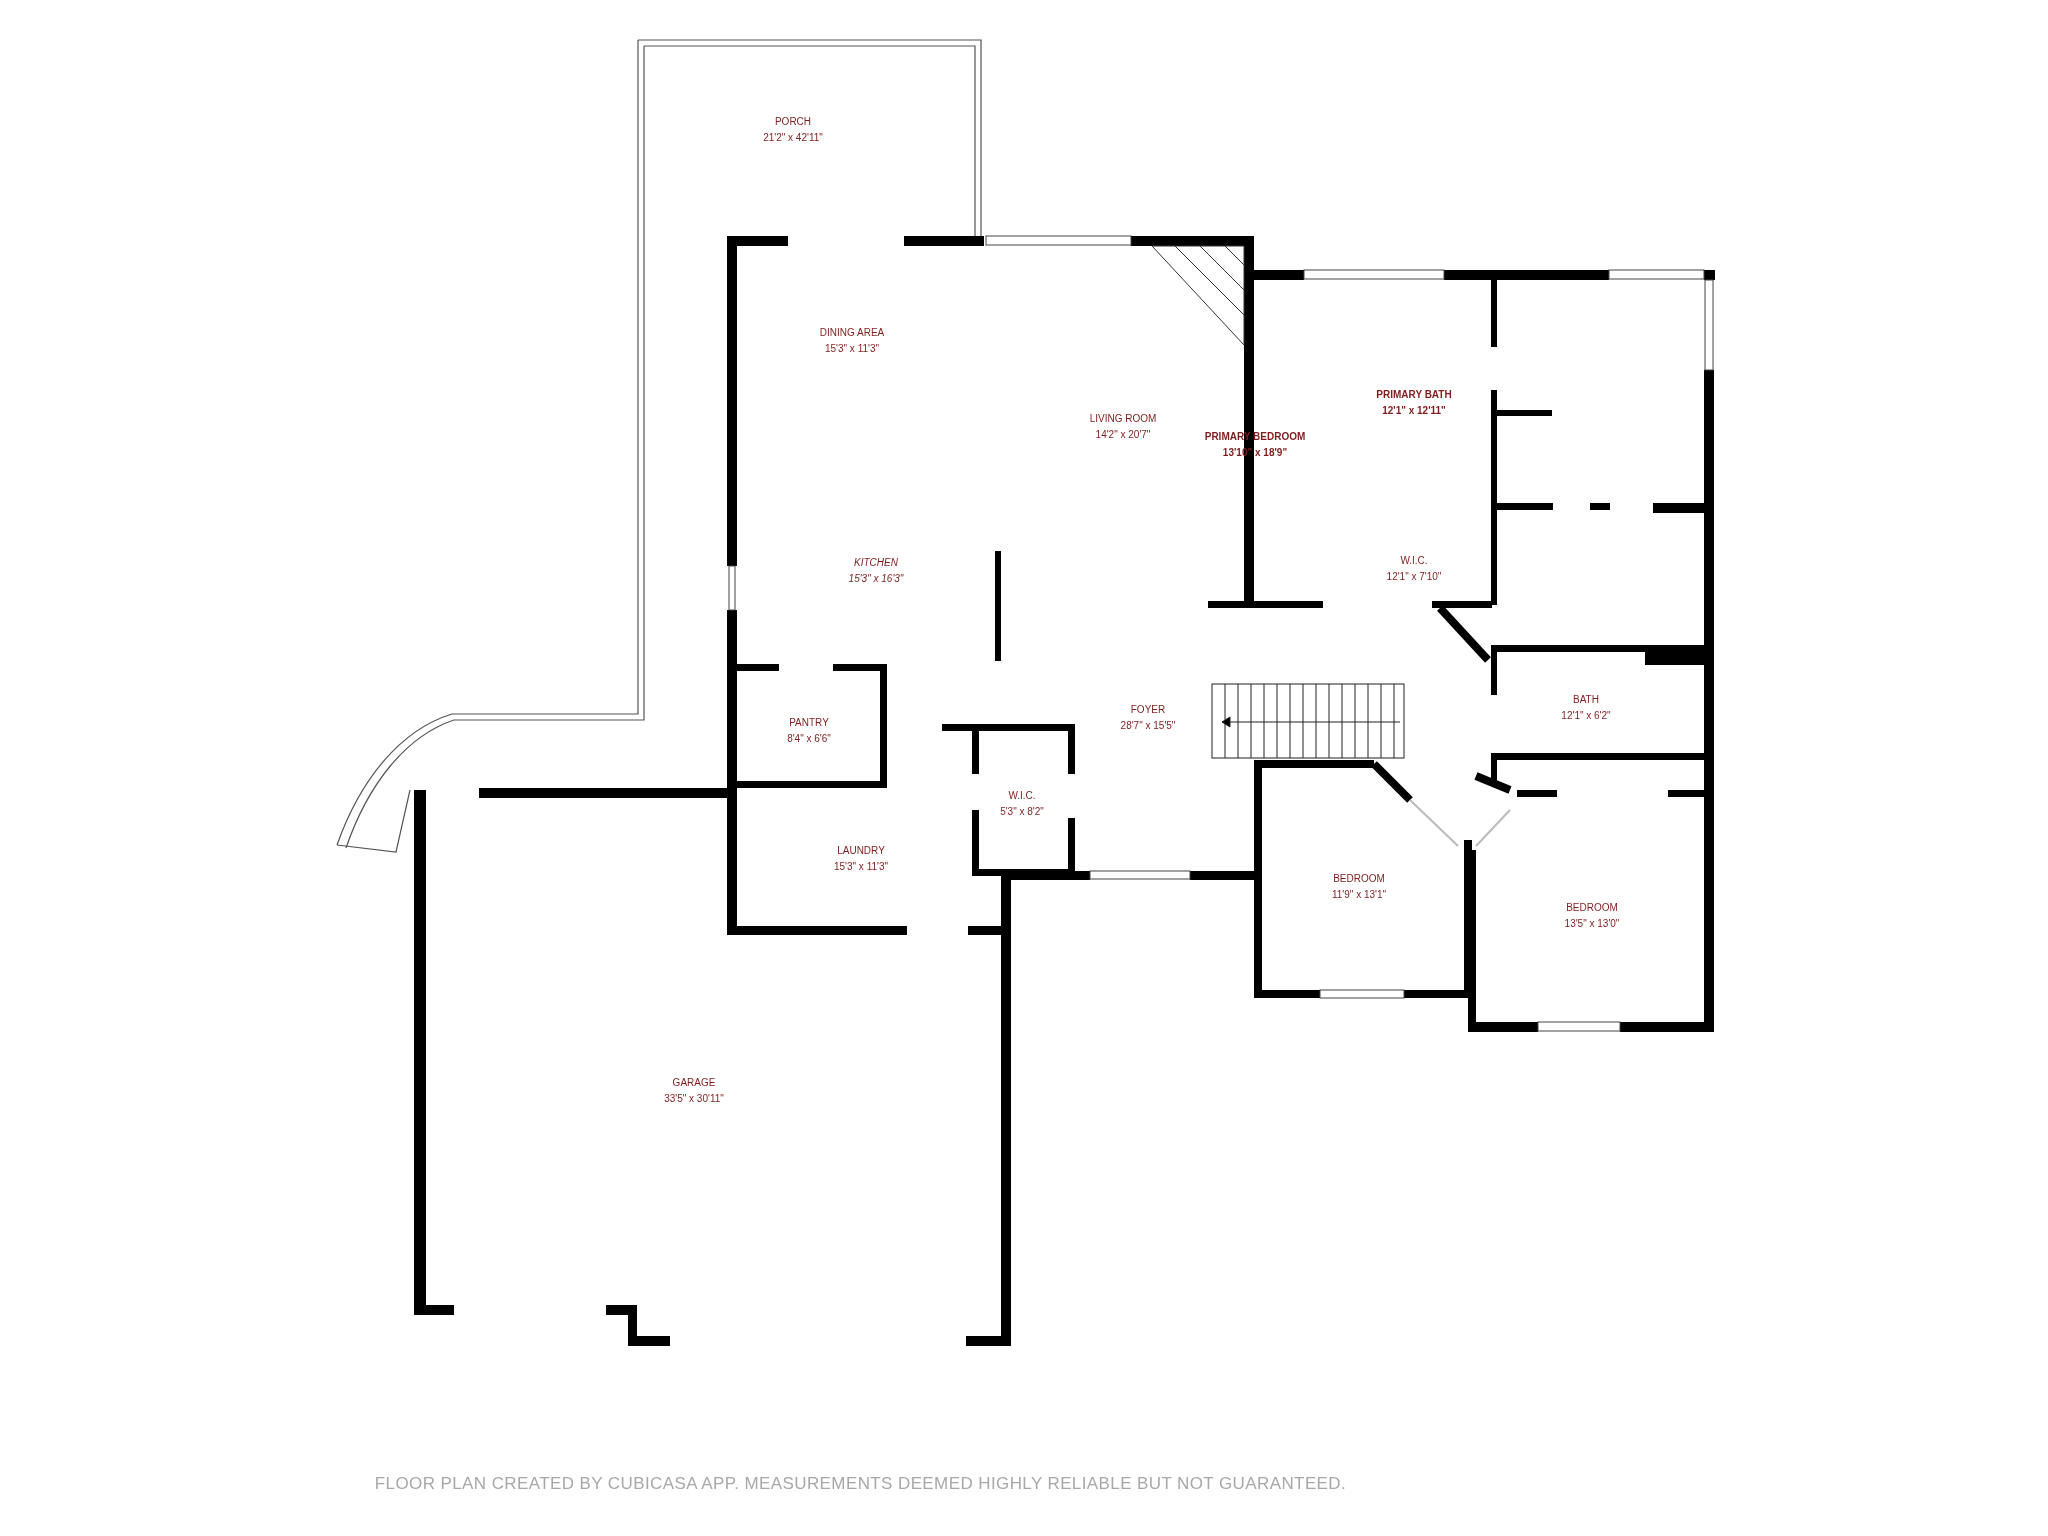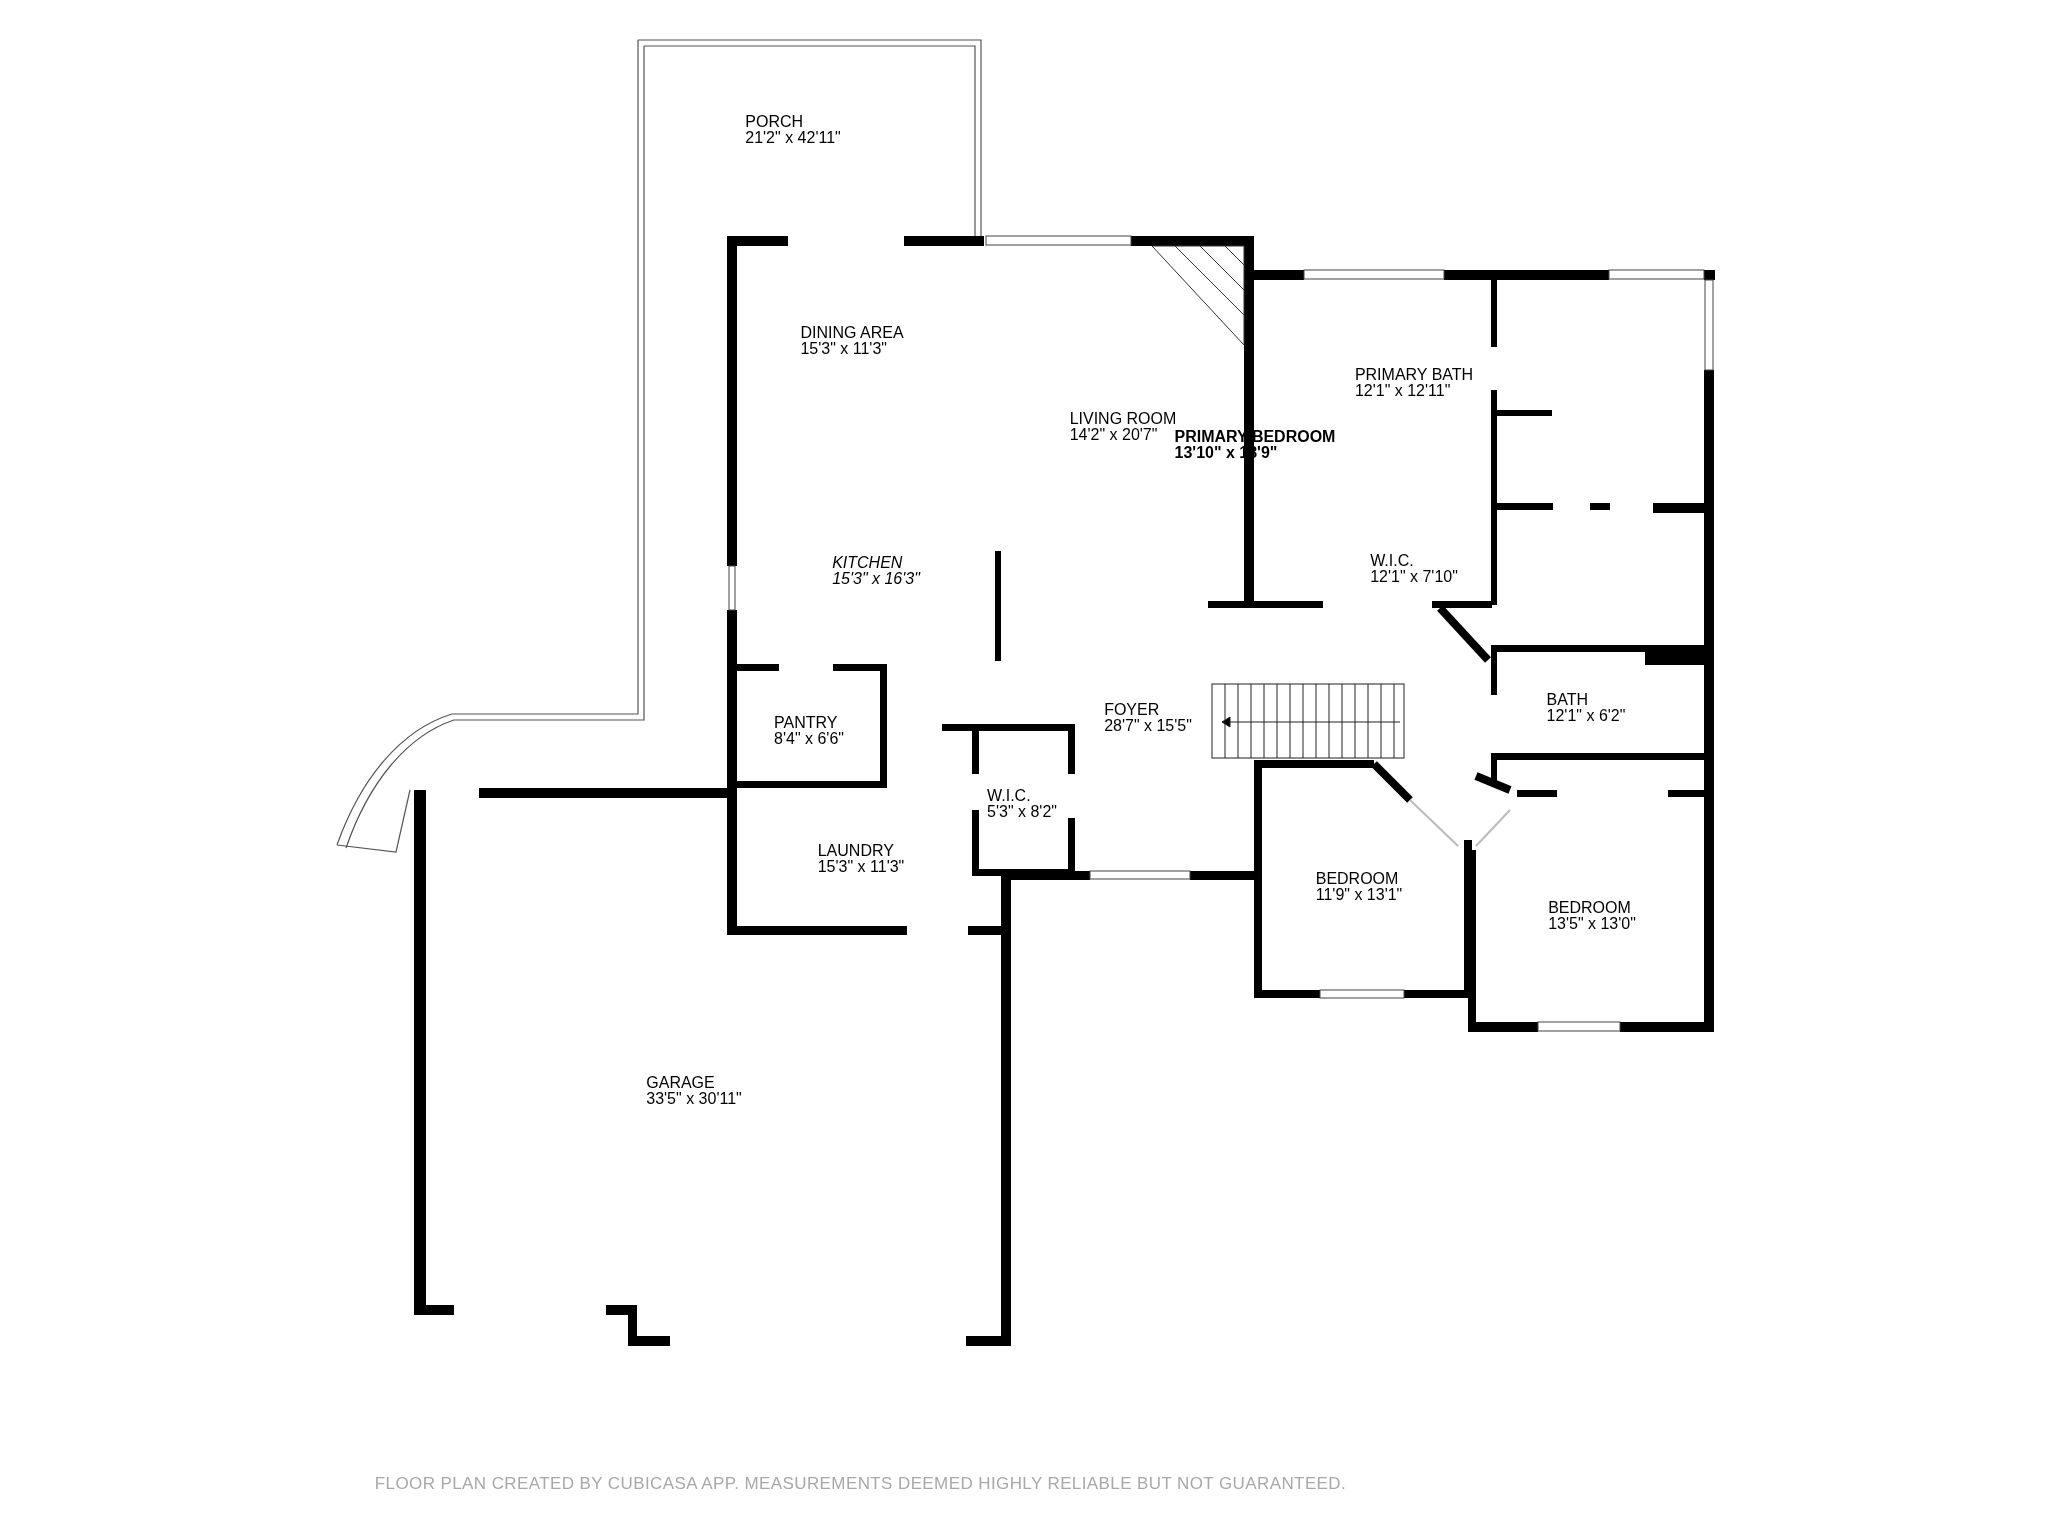--- a/index.html
+++ b/index.html
@@ -1,18 +1,18 @@
 <!DOCTYPE html>
 <html><head>
 <meta charset="utf-8">
 <style>
   html,body{margin:0;padding:0;background:#ffffff;}
   body{width:2048px;height:1536px;position:relative;overflow:hidden;font-family:"Liberation Sans",sans-serif;}
   svg{position:absolute;left:0;top:0;}
-  .room-label{position:absolute;transform:translate(-50%,-50%);text-align:left;color:#000000;font-size:16px;line-height:16px;white-space:nowrap;}
+  .room-label{position:absolute;transform:translate(-50%,-50%);text-align:center;color:#7f1d1d;font-size:10px;line-height:16px;white-space:nowrap;}
   .room-label .nm{display:block;}
   .room-label .dim{display:block;}
   .footer{position:absolute;left:0;width:1721px;top:1474px;text-align:center;color:#a8a8a8;font-size:17px;letter-spacing:0.4px;}
 </style>
 </head>
 <body>
 
 <svg width="2048" height="1536" viewBox="0 0 2048 1536" xmlns="http://www.w3.org/2000/svg">
 
   <g fill="none" stroke="#555" stroke-width="1.2">
@@ -169,21 +169,21 @@
       <span class="dim">5'3" x 8'2"</span>
     </div>
     <div class="room-label" style="left: 1148px; top: 718px;">
       <span class="nm">FOYER</span>
       <span class="dim">28'7" x 15'5"</span>
     </div>
     <div class="room-label" style="left: 1255px; top: 445px; font-weight: bold;">
       <span class="nm">PRIMARY BEDROOM</span>
       <span class="dim">13'10" x 18'9"</span>
     </div>
-    <div class="room-label" style="left: 1414px; top: 383px;">
+    <div class="room-label" style="left: 1414px; top: 403px; font-weight: bold;">
       <span class="nm">PRIMARY BATH</span>
       <span class="dim">12'1" x 12'11"</span>
     </div>
     <div class="room-label" style="left: 1414px; top: 569px;">
       <span class="nm">W.I.C.</span>
       <span class="dim">12'1" x 7'10"</span>
     </div>
     <div class="room-label" style="left: 1586px; top: 708px;">
       <span class="nm">BATH</span>
       <span class="dim">12'1" x 6'2"</span>

